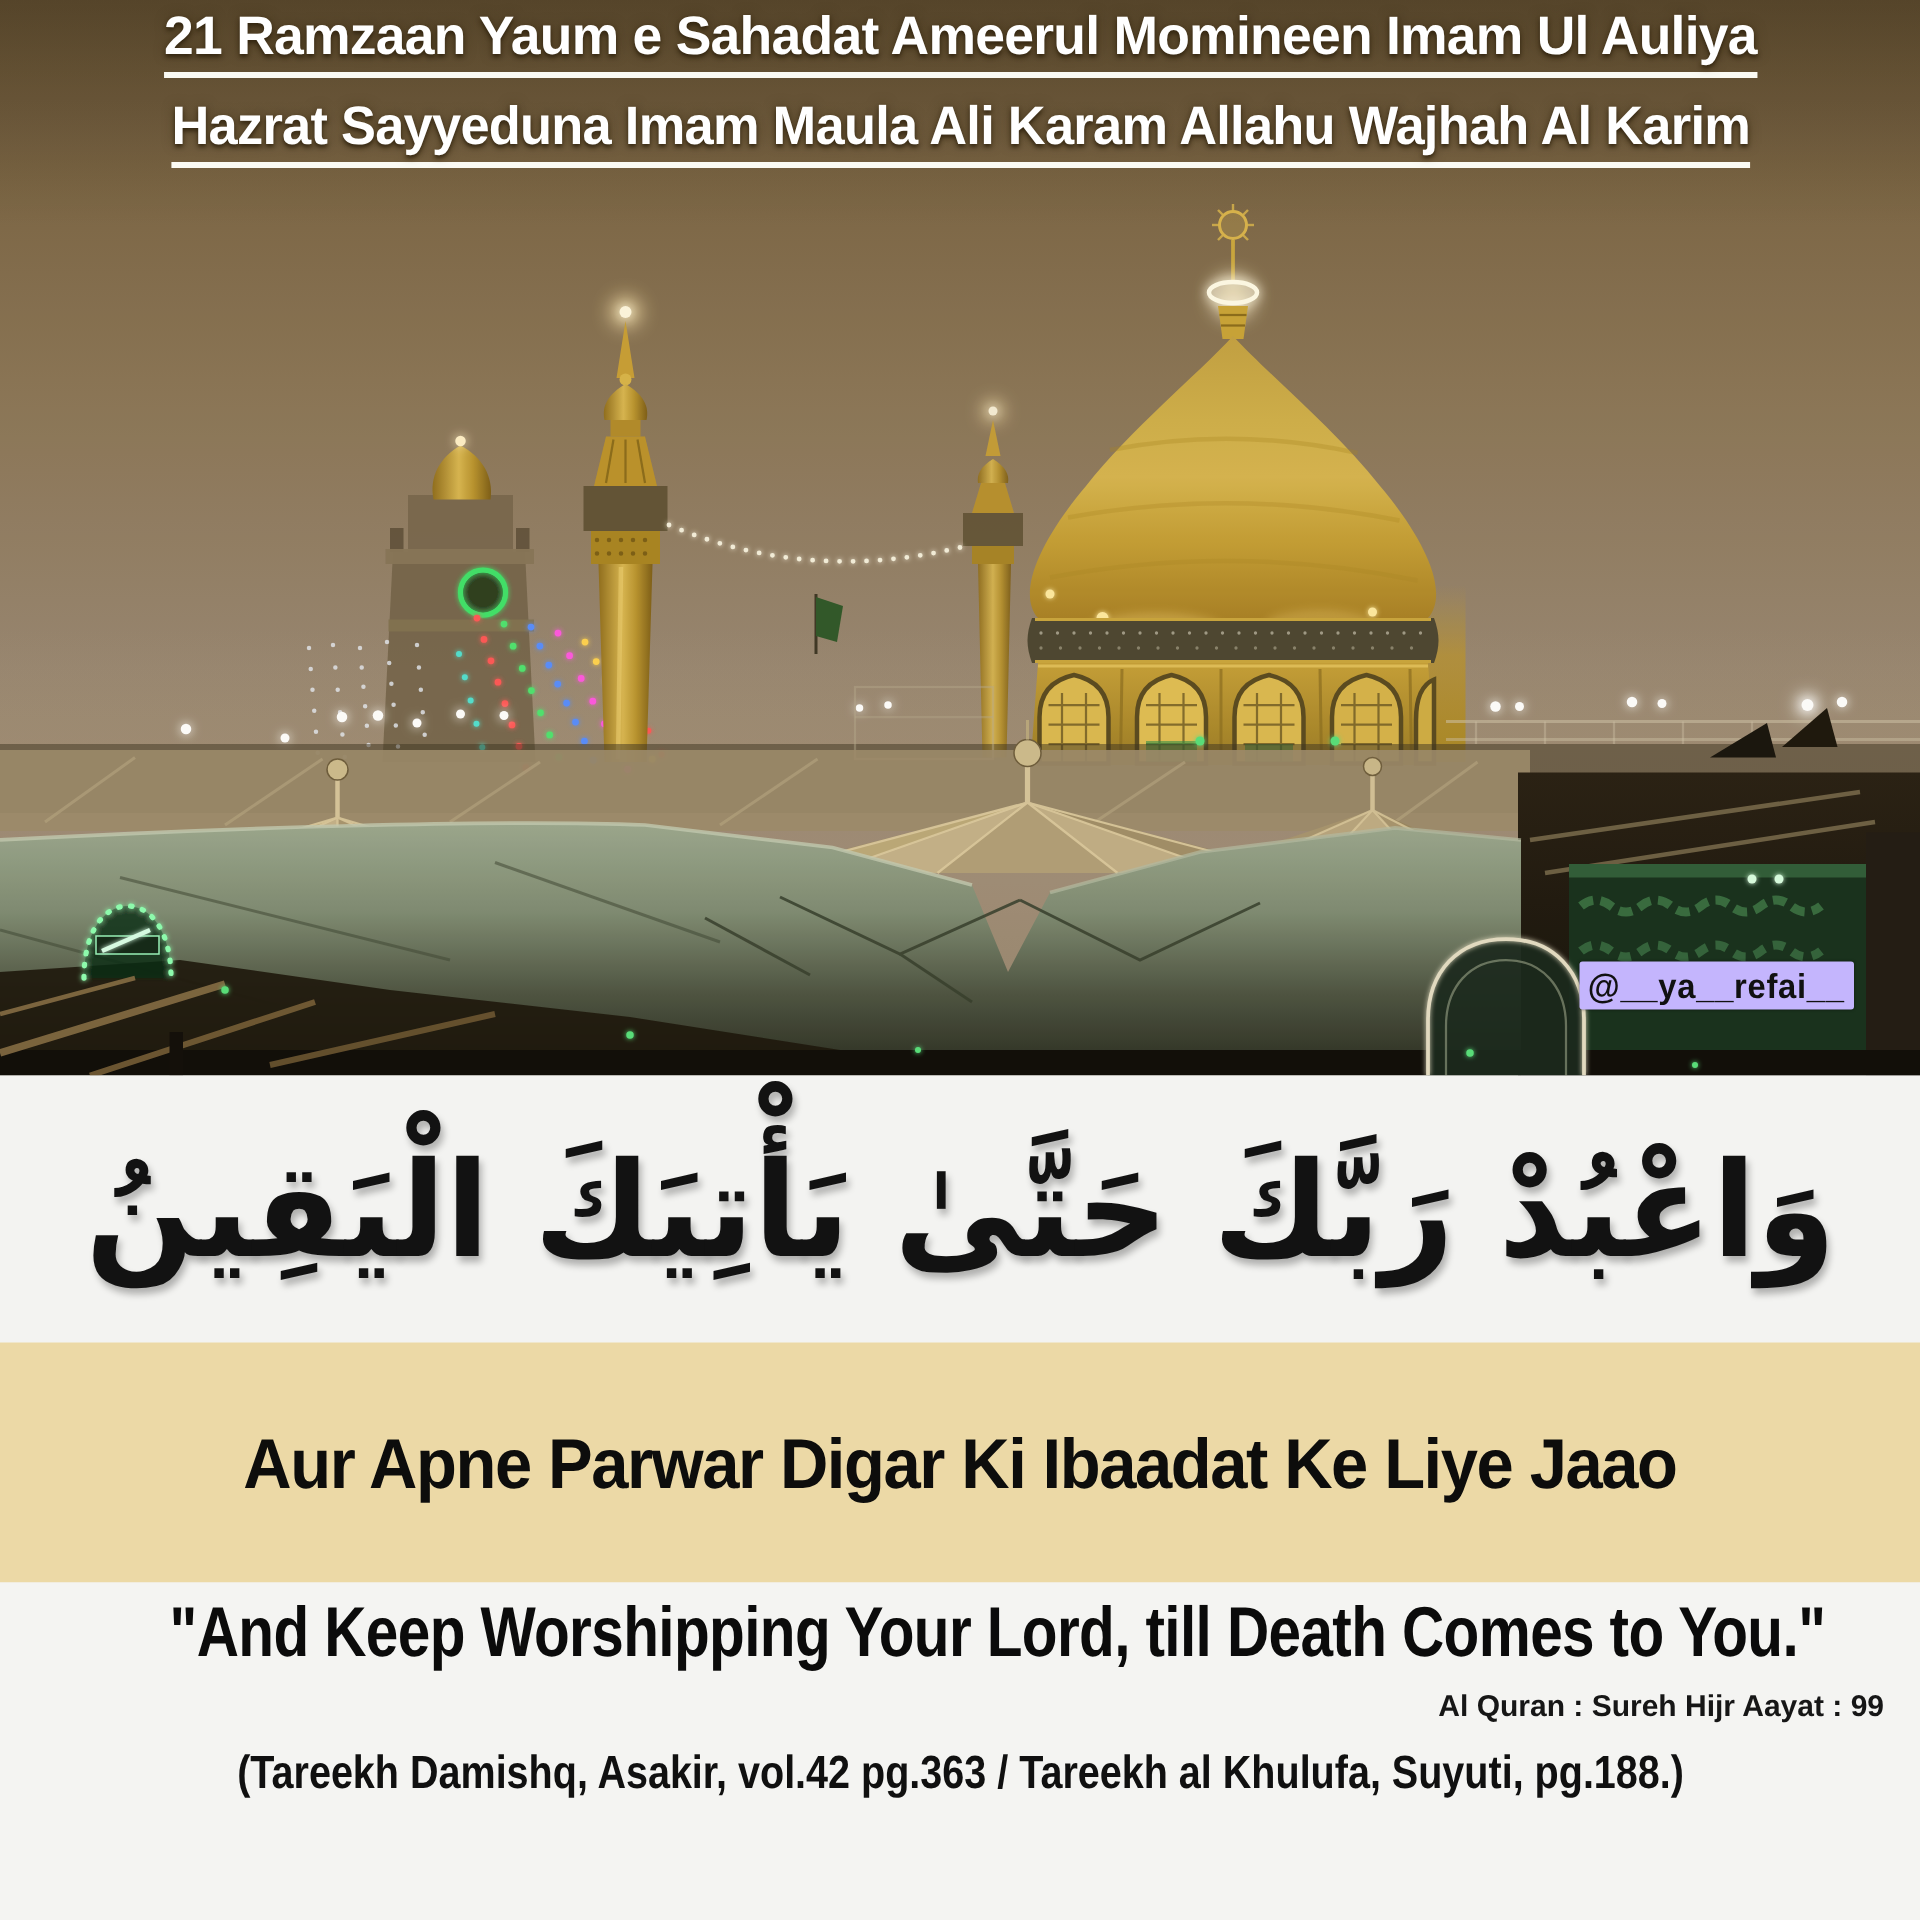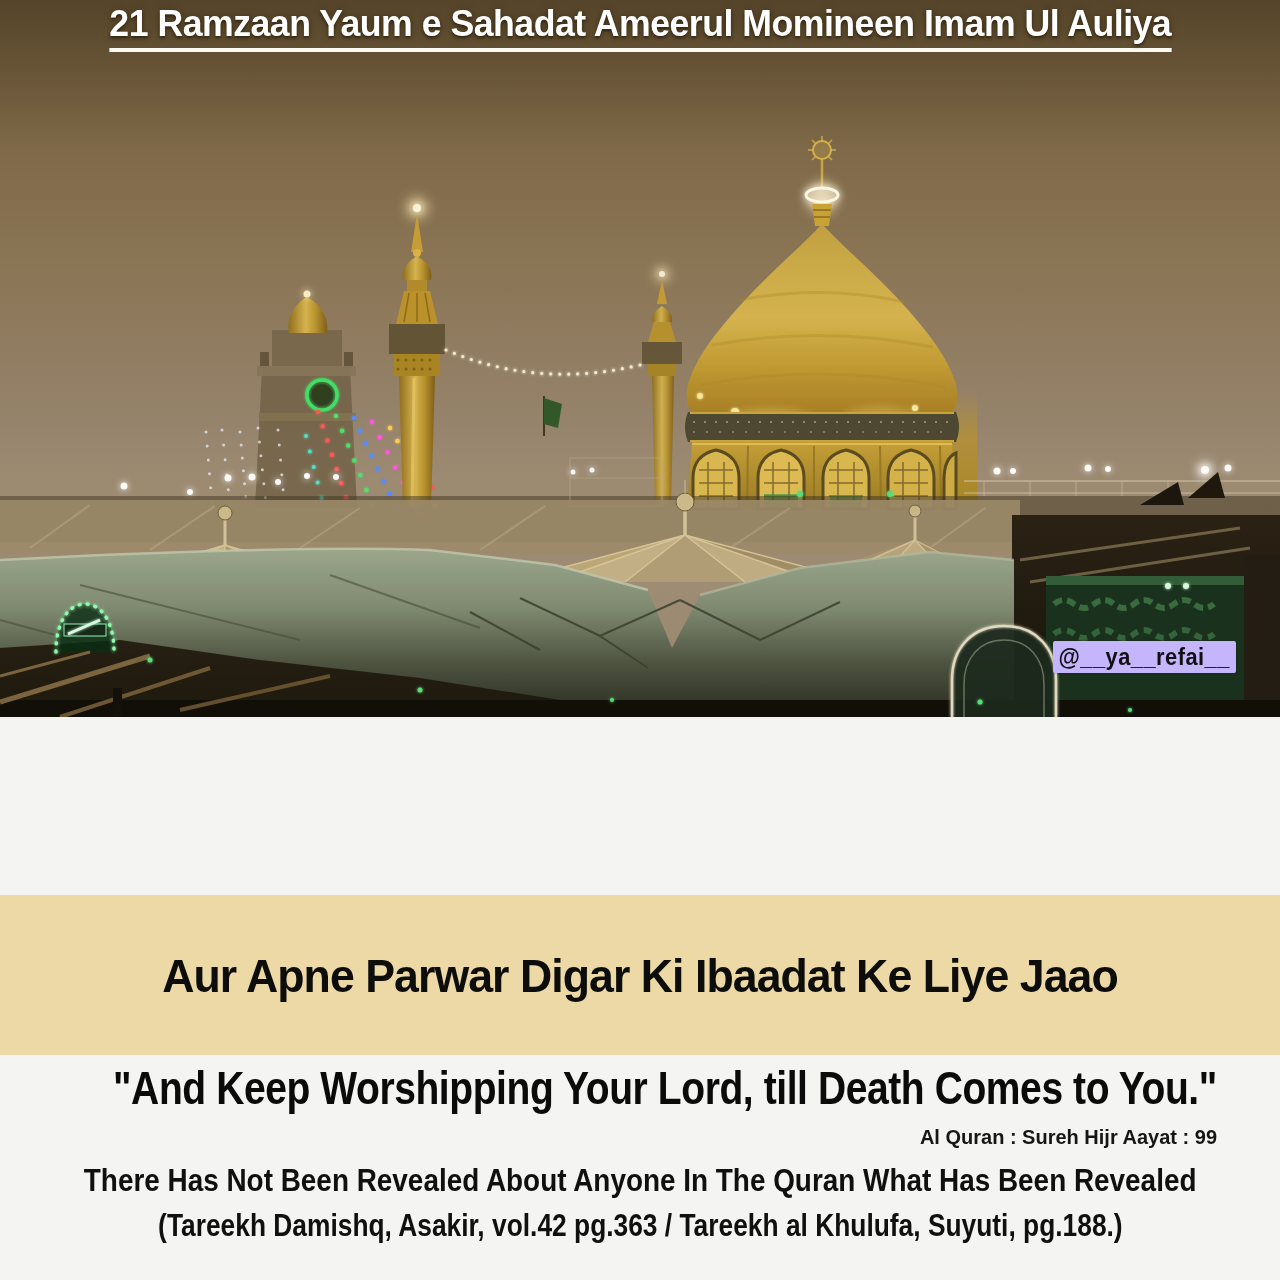--- a/index.html
+++ b/index.html
@@ -28,21 +28,21 @@
   
   .beige-band{position:absolute;left:0;top:895px;width:1280px;height:160px;background:#ecd9a6;
       display:flex;flex-direction:column;align-items:center;justify-content:center;}
   .beige-band span{display:inline-block;white-space:nowrap;font-weight:bold;font-size:47px;
       color:#0d0d0c;letter-spacing:-1px;transform:scaleX(.95);}
   
   .bottom-band{position:absolute;left:0;top:1055px;width:1280px;height:225px;background:#f4f4f2;text-align:center;}
   .translation{margin-top:7px;line-height:52px;}
   .translation span{display:inline-block;white-space:nowrap;font-weight:bold;font-size:47px;color:#0b0b0b;
       letter-spacing:-.5px;transform:scaleX(.83);}
-  .source{text-align:right;padding-right:63px;font-weight:bold;font-size:20px;color:#161616;line-height:24px;}
+  .source{text-align:right;padding-right:24px;font-weight:bold;font-size:20px;color:#161616;line-height:24px;}
   .hadith{margin-top:12px;line-height:40px;}
   .hadith span{display:inline-block;white-space:nowrap;font-weight:bold;font-size:31px;color:#101010;}
   .hadith .c1{transform:scaleX(.90);}
   .hadith .c2{transform:scaleX(.87);}
   .hadith .c3{transform:scaleX(.85);}
 </style>
 </head>
 <body>
 
 <div class="poster">
@@ -458,36 +458,39 @@
           <circle cx="980" cy="702" r="2.5"></circle>
             <circle cx="1130" cy="710" r="2"></circle>
         </g>
       </g>
 
       <rect width="1280" height="717" fill="#b99a6a" opacity=".05"></rect>
     </svg>
 
     <div class="header">
       <div class="hline h1"><span>21 Ramzaan Yaum e Sahadat Ameerul Momineen Imam Ul Auliya</span></div>
+      <div class="hline h2"><span>Hazrat Sayyeduna Imam Maula Ali Karam Allahu Wajhah Al Karim</span></div>
     </div>
 
     <div class="watermark">
       <span>@__ya__refai__</span>
     </div>
   </div>
 
+  <div class="verse-band">
+    <div class="arabic">وَاعْبُدْ رَبَّكَ حَتَّىٰ يَأْتِيَكَ الْيَقِينُ</div>
+  </div>
 
   <div class="beige-band">
     <div><span>Aur Apne Parwar Digar Ki Ibaadat Ke Liye Jaao</span></div>
   </div>
 
   <div class="bottom-band">
     <div class="translation">
       <span>"And Keep Worshipping Your Lord, till Death Comes to You."</span>
     </div>
     <div class="source">Al Quran : Sureh Hijr Aayat : 99</div>
     <div class="hadith">
-      <div><span class="c1">There Has Not Been Revealed About Anyone In The Quran What Has Been Revealed</span></div>
       <div><span class="c3">(Tareekh Damishq, Asakir, vol.42 pg.363 / Tareekh al Khulufa, Suyuti, pg.188.)</span></div>
     </div>
   </div>
 
 </div>
 
 </body></html>

